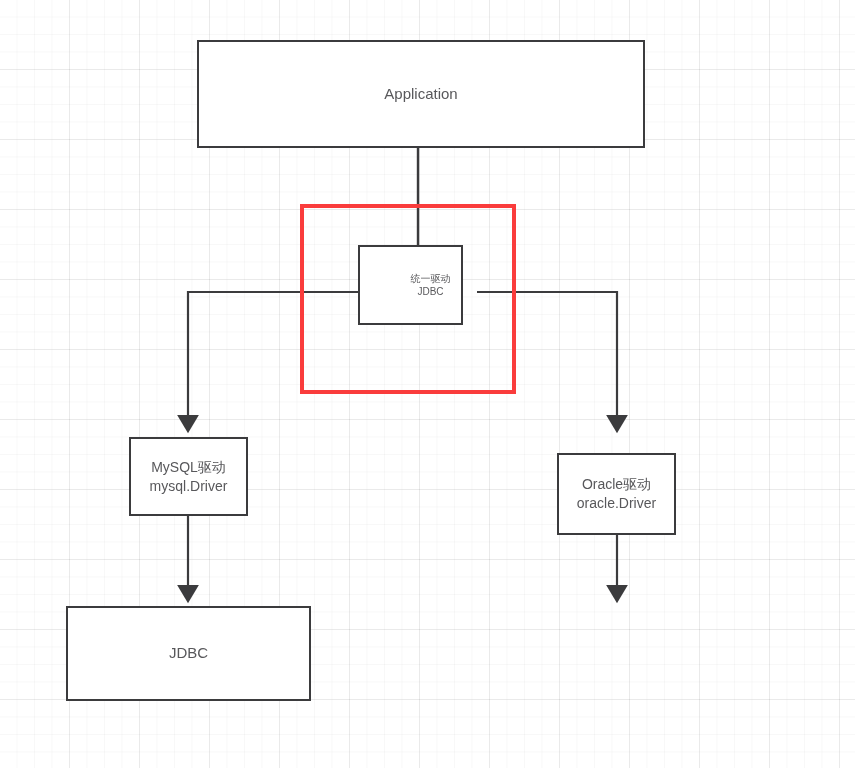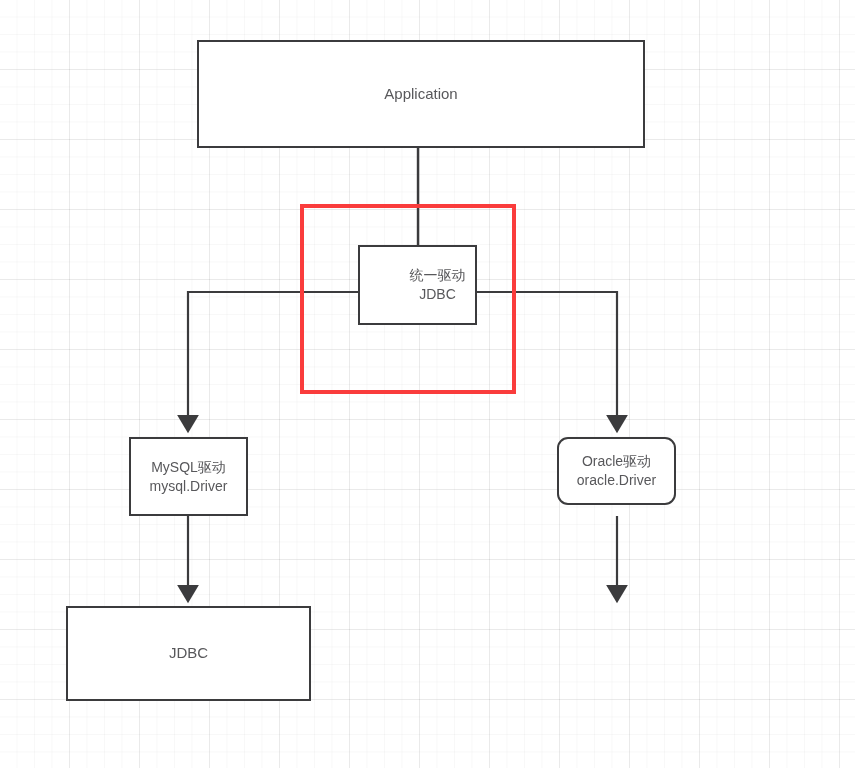--- a/index.html
+++ b/index.html
@@ -56,40 +56,39 @@
   #node-application {
     left: 197px;
     top: 40px;
     width: 448px;
     height: 108px;
     font-size: 15px;
   }
   #node-jdbc {
     left: 358px;
     top: 245px;
-    width: 119px;
+    width: 105px;
     height: 80px;
-    font-size: 14px;
+    font-size: 10px;
     padding-left: 40px;
   }
   #node-mysql-driver {
     left: 129px;
     top: 437px;
     width: 119px;
     height: 79px;
     font-size: 14px;
     align-items: center;
   }
   #node-oracle-driver {
     left: 557px;
-    top: 437px;
+    top: 453px;
     width: 119px;
-    height: 68px;
+    height: 82px;
     font-size: 14px;
-    border-radius: 11px;
   }
   #node-mysql-db {
     left: 66px;
     top: 606px;
     width: 245px;
     height: 95px;
     font-size: 15px;
   }
   #node-oracle-db {
     left: 493px;

